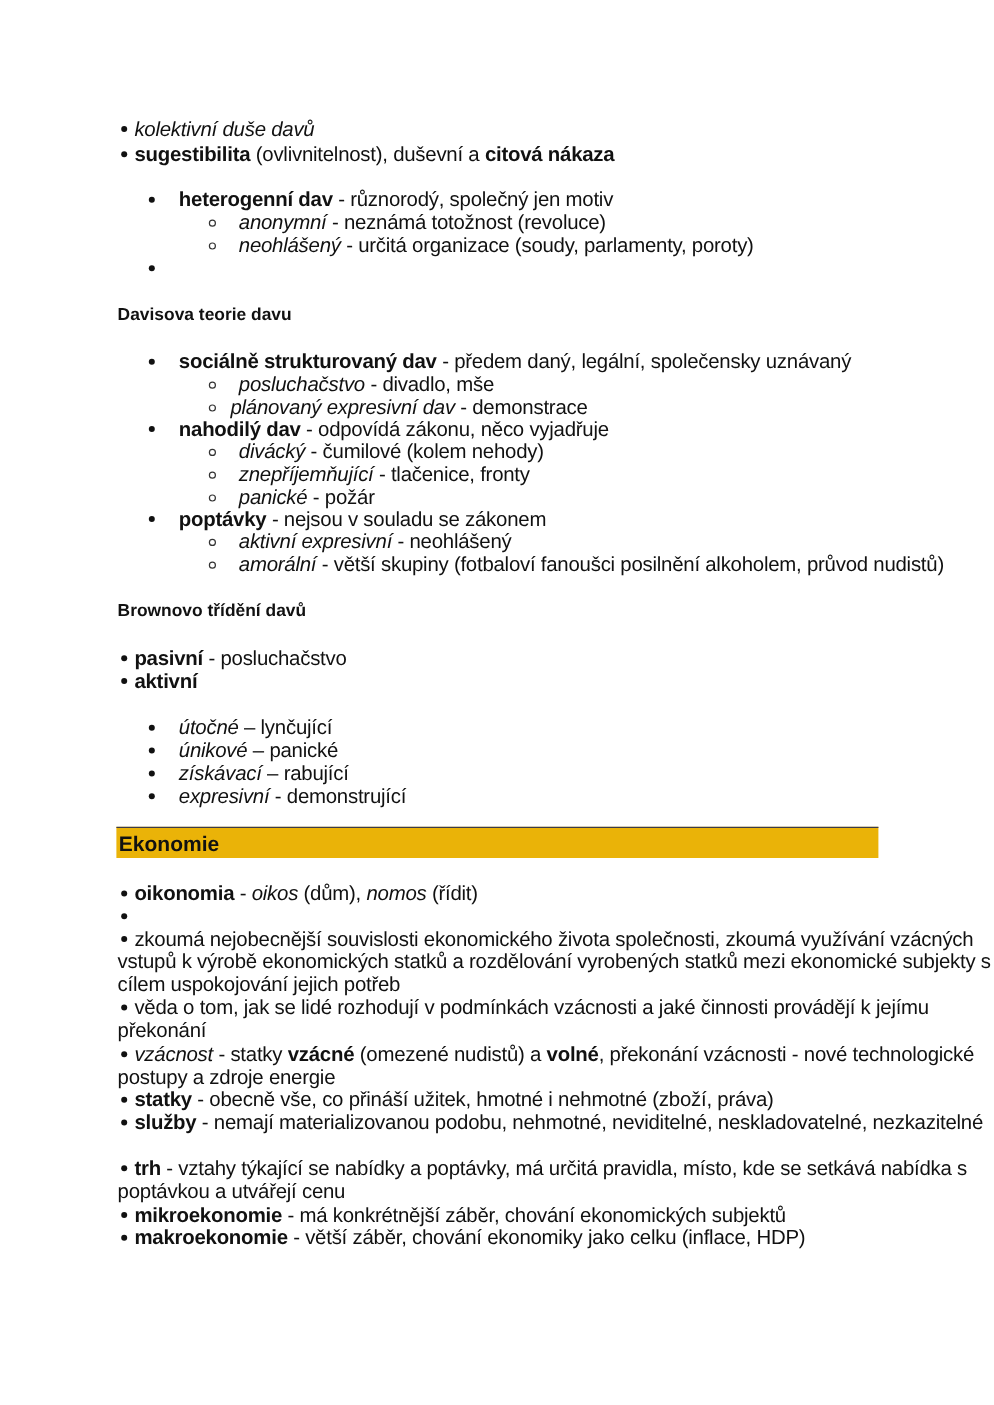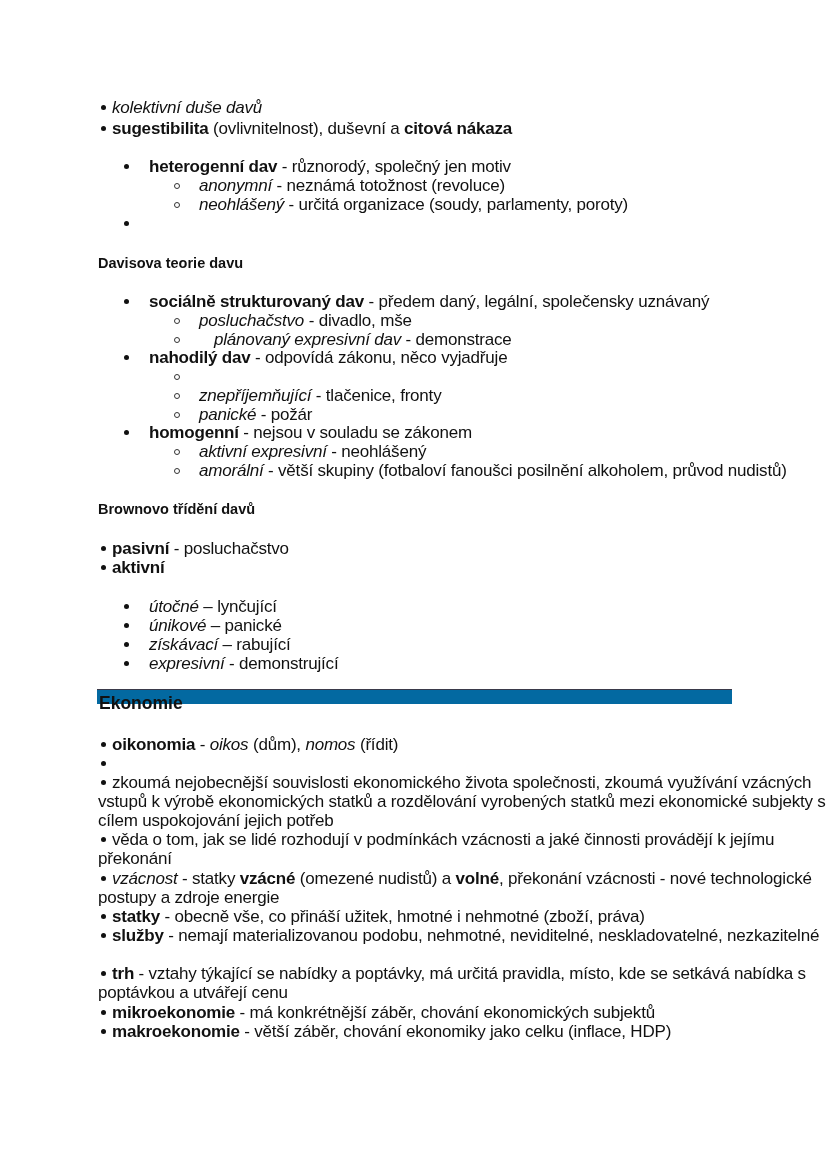--- a/index.html
+++ b/index.html
@@ -52,22 +52,22 @@
       font-weight: bold;
       font-size: 14.5px;
       line-height: 19px;
       white-space: nowrap;
     }
     .section-bar {
       position: absolute;
       left: 97px;
       top: 689px;
       width: 635px;
-      height: 15px;
-      background: #0369a1;
+      height: 26px;
+      background: #eab308;
       border-top: 1.5px solid #3a3a4a;
       box-sizing: border-box;
     }
     .section-bar span {
       position: absolute;
       left: 2px;
       top: 2px;
       font-weight: bold;
       font-size: 17.5px;
       line-height: 22px;
@@ -98,35 +98,36 @@
 
   <div class="heading" style="left:98px;top:254px">Davisova teorie davu</div>
 
   <span class="bullet" style="left:124px;top:299px"></span>
   <div class="line" style="left:149px;top:292px"><span class="b">sociálně strukturovaný dav</span><span> - předem daný, legální, společensky uznávaný</span></div>
 
   <span class="circle" style="left:174px;top:318px"></span>
   <div class="line" style="left:199px;top:311px"><span class="i">posluchačstvo</span><span> - divadlo, mše</span></div>
 
   <span class="circle" style="left:174px;top:337px"></span>
-  <div class="line" style="left:214px;top:330px"><span class="i">plánovaný expresivní dav</span><span> - demonstrace</span></div>
+  <div class="line" style="left:192px;top:330px"><span class="i">plánovaný expresivní dav</span><span> - demonstrace</span></div>
 
   <span class="bullet" style="left:124px;top:355px"></span>
   <div class="line" style="left:149px;top:348px"><span class="b">nahodilý dav</span><span> - odpovídá zákonu, něco vyjadřuje</span></div>
 
   <span class="circle" style="left:174px;top:374px"></span>
+  <div class="line" style="left:199px;top:367px"><span class="i">divácký</span><span> - čumilové (kolem nehody)</span></div>
 
   <span class="circle" style="left:174px;top:393px"></span>
   <div class="line" style="left:199px;top:386px"><span class="i">znepříjemňující</span><span> - tlačenice, fronty</span></div>
 
   <span class="circle" style="left:174px;top:412px"></span>
   <div class="line" style="left:199px;top:405px"><span class="i">panické</span><span> - požár</span></div>
 
   <span class="bullet" style="left:124px;top:430px"></span>
-  <div class="line" style="left:149px;top:423px"><span class="b">homogenní</span><span> - nejsou v souladu se zákonem</span></div>
+  <div class="line" style="left:149px;top:423px"><span class="b">poptávky</span><span> - nejsou v souladu se zákonem</span></div>
 
   <span class="circle" style="left:174px;top:449px"></span>
   <div class="line" style="left:199px;top:442px"><span class="i">aktivní expresivní</span><span> - neohlášený</span></div>
 
   <span class="circle" style="left:174px;top:468px"></span>
   <div class="line" style="left:199px;top:461px"><span class="i">amorální</span><span> - větší skupiny (fotbaloví fanoušci posilnění alkoholem, průvod nudistů)</span></div>
 
   <div class="heading" style="left:98px;top:500px">Brownovo třídění davů</div>
 
   <span class="bullet" style="left:101px;top:546px"></span>

